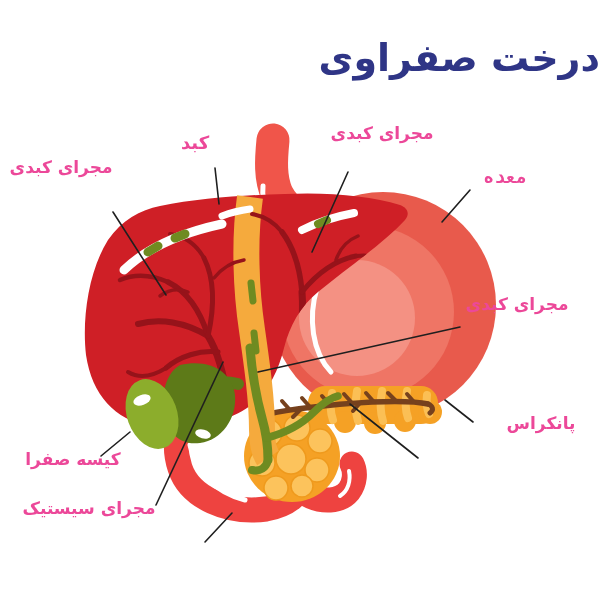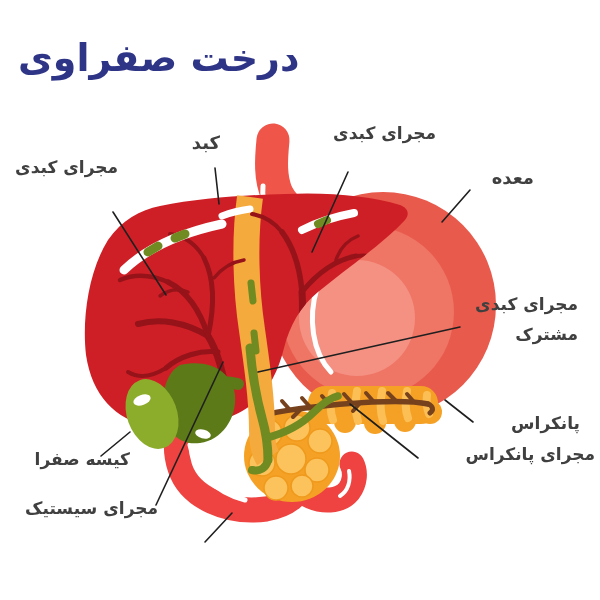--- a/index.html
+++ b/index.html
@@ -3,36 +3,36 @@
 <meta charset="utf-8">
 <style>
   html,body{margin:0;padding:0;}
   body{
     width:600px;height:600px;position:relative;background:#ffffff;
     font-family:"DejaVu Sans", sans-serif;overflow:hidden;
   }
   #stage{position:absolute;inset:0;width:600px;height:600px;}
   svg{position:absolute;left:0;top:0;}
   .lbl{
-    position:absolute;direction:rtl;
-    color:#404040;font-weight:bold;font-size:17px;line-height:1.25;
+    position:absolute;direction:rtl;text-align:center;
+    color:#ec4899;font-weight:bold;font-size:17px;line-height:1.25;
     white-space:nowrap;
   }
   .lbl .ln{display:block;}
   .two .ln{margin-bottom:9px;}
   #title{
-    position:absolute;top:36px;left:0;width:600px;text-align:left;
+    position:absolute;top:36px;left:0;width:600px;text-align:right;
     direction:rtl;color:#2f3586;font-weight:bold;font-size:38px;
-    letter-spacing:.5px;padding-left:18px;box-sizing:border-box;
+    letter-spacing:.5px;padding-left:0;box-sizing:border-box;
   }
   
   #lbl-liver{left:170px;top:132px;width:50px;font-size:18px;}
   #lbl-right-hepatic{left:4px;top:157px;width:114px;}
   #lbl-left-hepatic{left:328px;top:123px;width:108px;}
-  #lbl-stomach{left:476px;top:167px;width:58px;font-size:18px;}
+  #lbl-stomach{left:476px;top:167px;width:58px;font-size:18px;font-family:Liberation Mono, monospace;}
   #lbl-common-hepatic{left:456px;top:294px;width:122px;}
   #lbl-pancreas{left:502px;top:413px;width:78px;}
   #lbl-pancreatic-duct{left:423px;top:444px;width:172px;}
   #lbl-gallbladder{left:16px;top:449px;width:114px;}
   #lbl-cystic-duct{left:20px;top:498px;width:138px;}
   #lbl-duodenum{left:144px;top:526px;width:92px;}
 </style>
 </head>
 <body>
 
@@ -197,24 +197,22 @@
   </div>
 
   <div id="lbl-left-hepatic" class="lbl two">
     <span class="ln">مجرای کبدی</span>
   </div>
 
   <div id="lbl-stomach" class="lbl">معده</div>
 
   <div id="lbl-common-hepatic" class="lbl two">
     <span class="ln">مجرای کبدی</span>
-    <span class="ln">مشترک</span>
   </div>
 
   <div id="lbl-pancreas" class="lbl">پانکراس</div>
 
-  <div id="lbl-pancreatic-duct" class="lbl">مجرای پانکراس</div>
 
   <div id="lbl-cystic-duct" class="lbl">مجرای سیستیک</div>
 
   <div id="lbl-gallbladder" class="lbl">کیسه صفرا</div>
 
 </div>
 
 </body></html>

